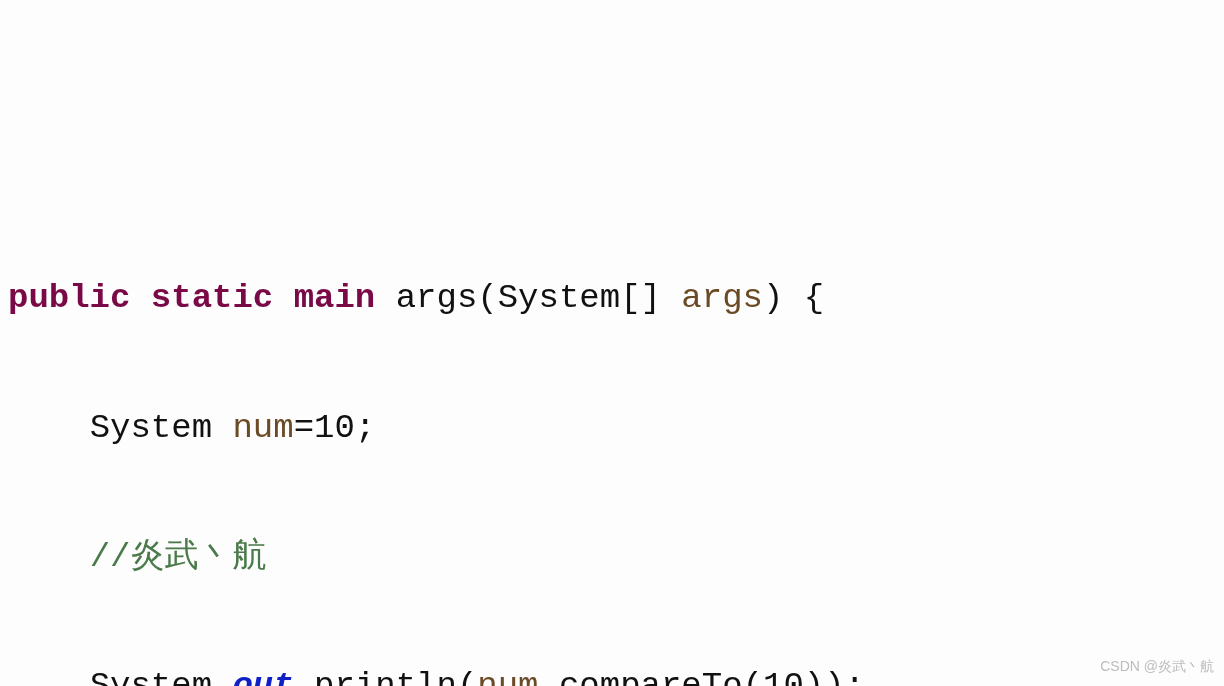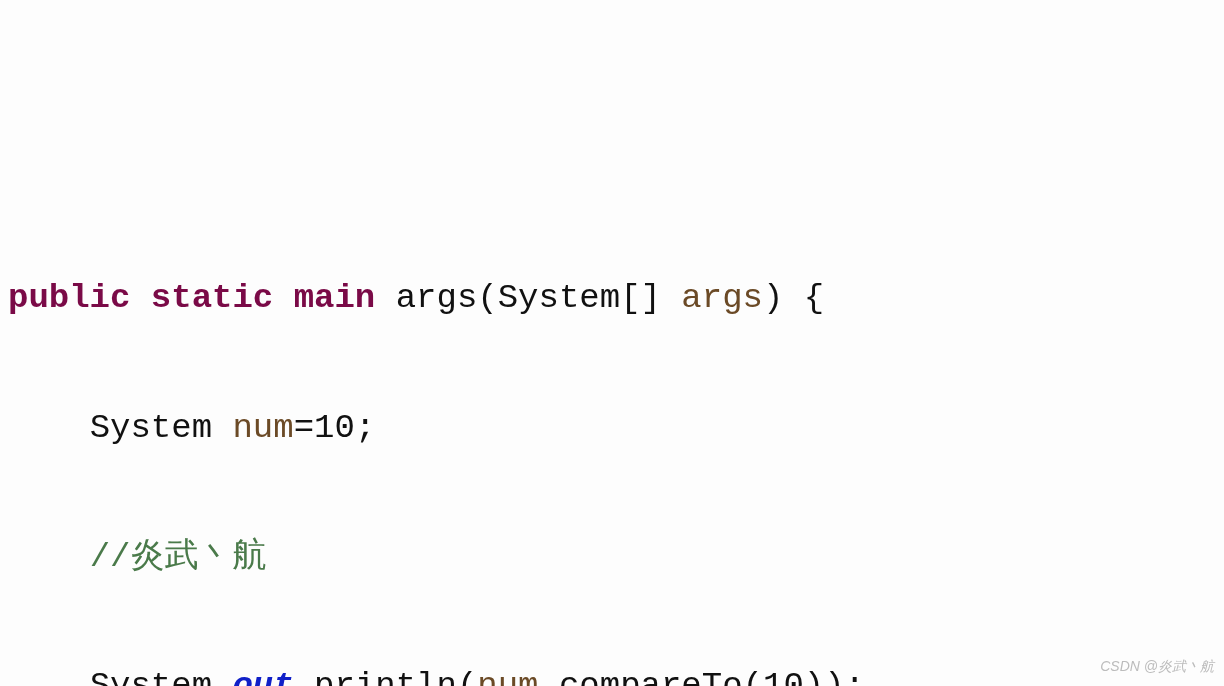--- a/index.html
+++ b/index.html
@@ -22,21 +22,20 @@
     .field { color: #1020c8; font-style: italic; font-weight: bold; }
     .comment { color: #4a7a4a; }
     .watermark {
       position: absolute;
       bottom: 6px;
       right: 10px;
       font-size: 14px;
       color: #bcbcbc;
       font-family: sans-serif;
       white-space: nowrap;
-      font-style: italic;
     }
     .line { display: block; }
     .indent::before { content: "    "; }
   </style>
 </head>
 <body>
 
 
 
 <span class="line"><span class="kw">public</span> <span class="kw">static</span> <span class="kw">main</span> <span>args</span><span>(</span><span>System[]</span> <span class="var">args</span><span>) {</span></span>

